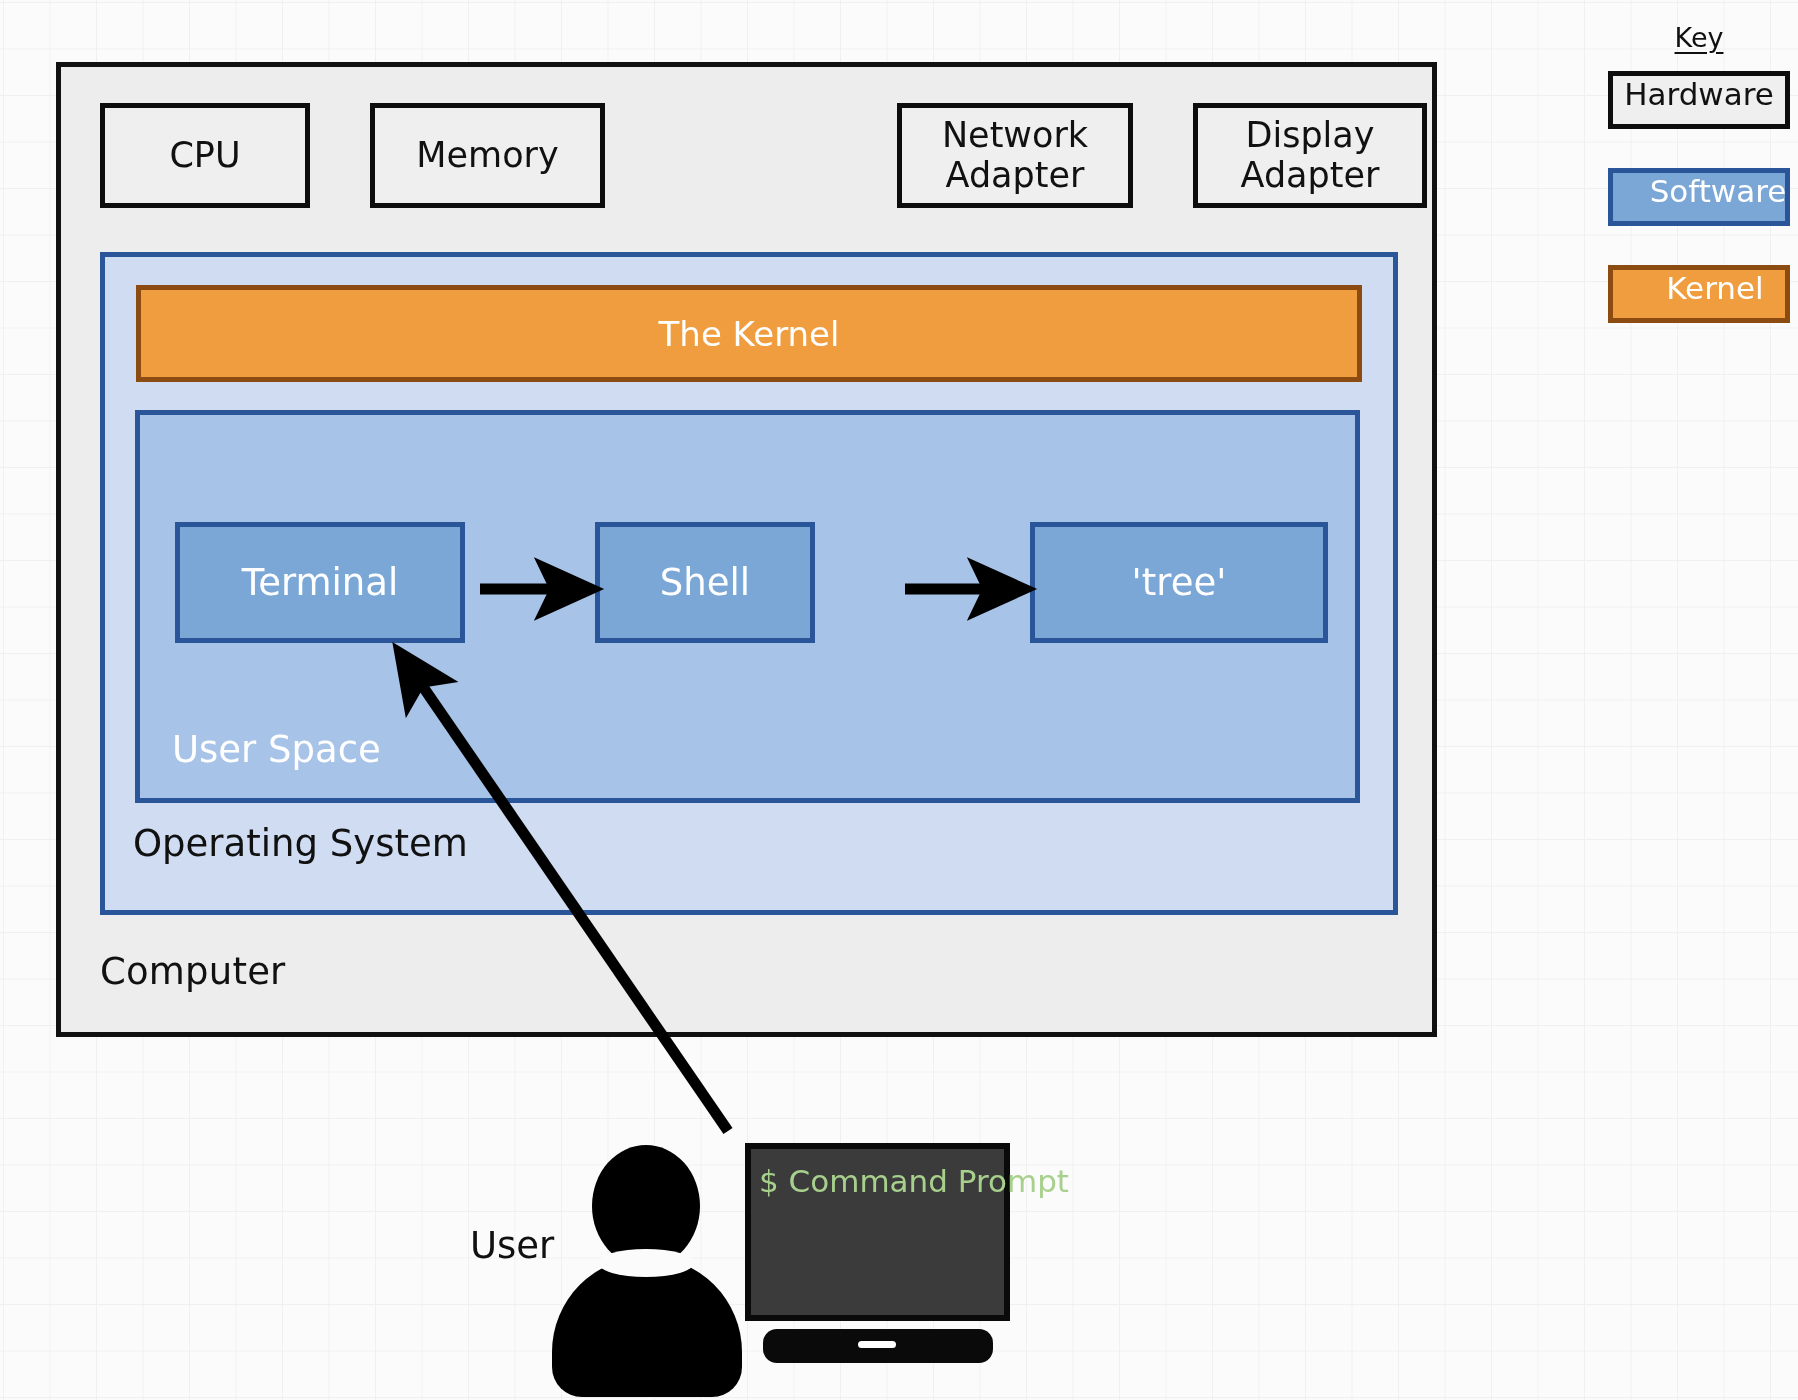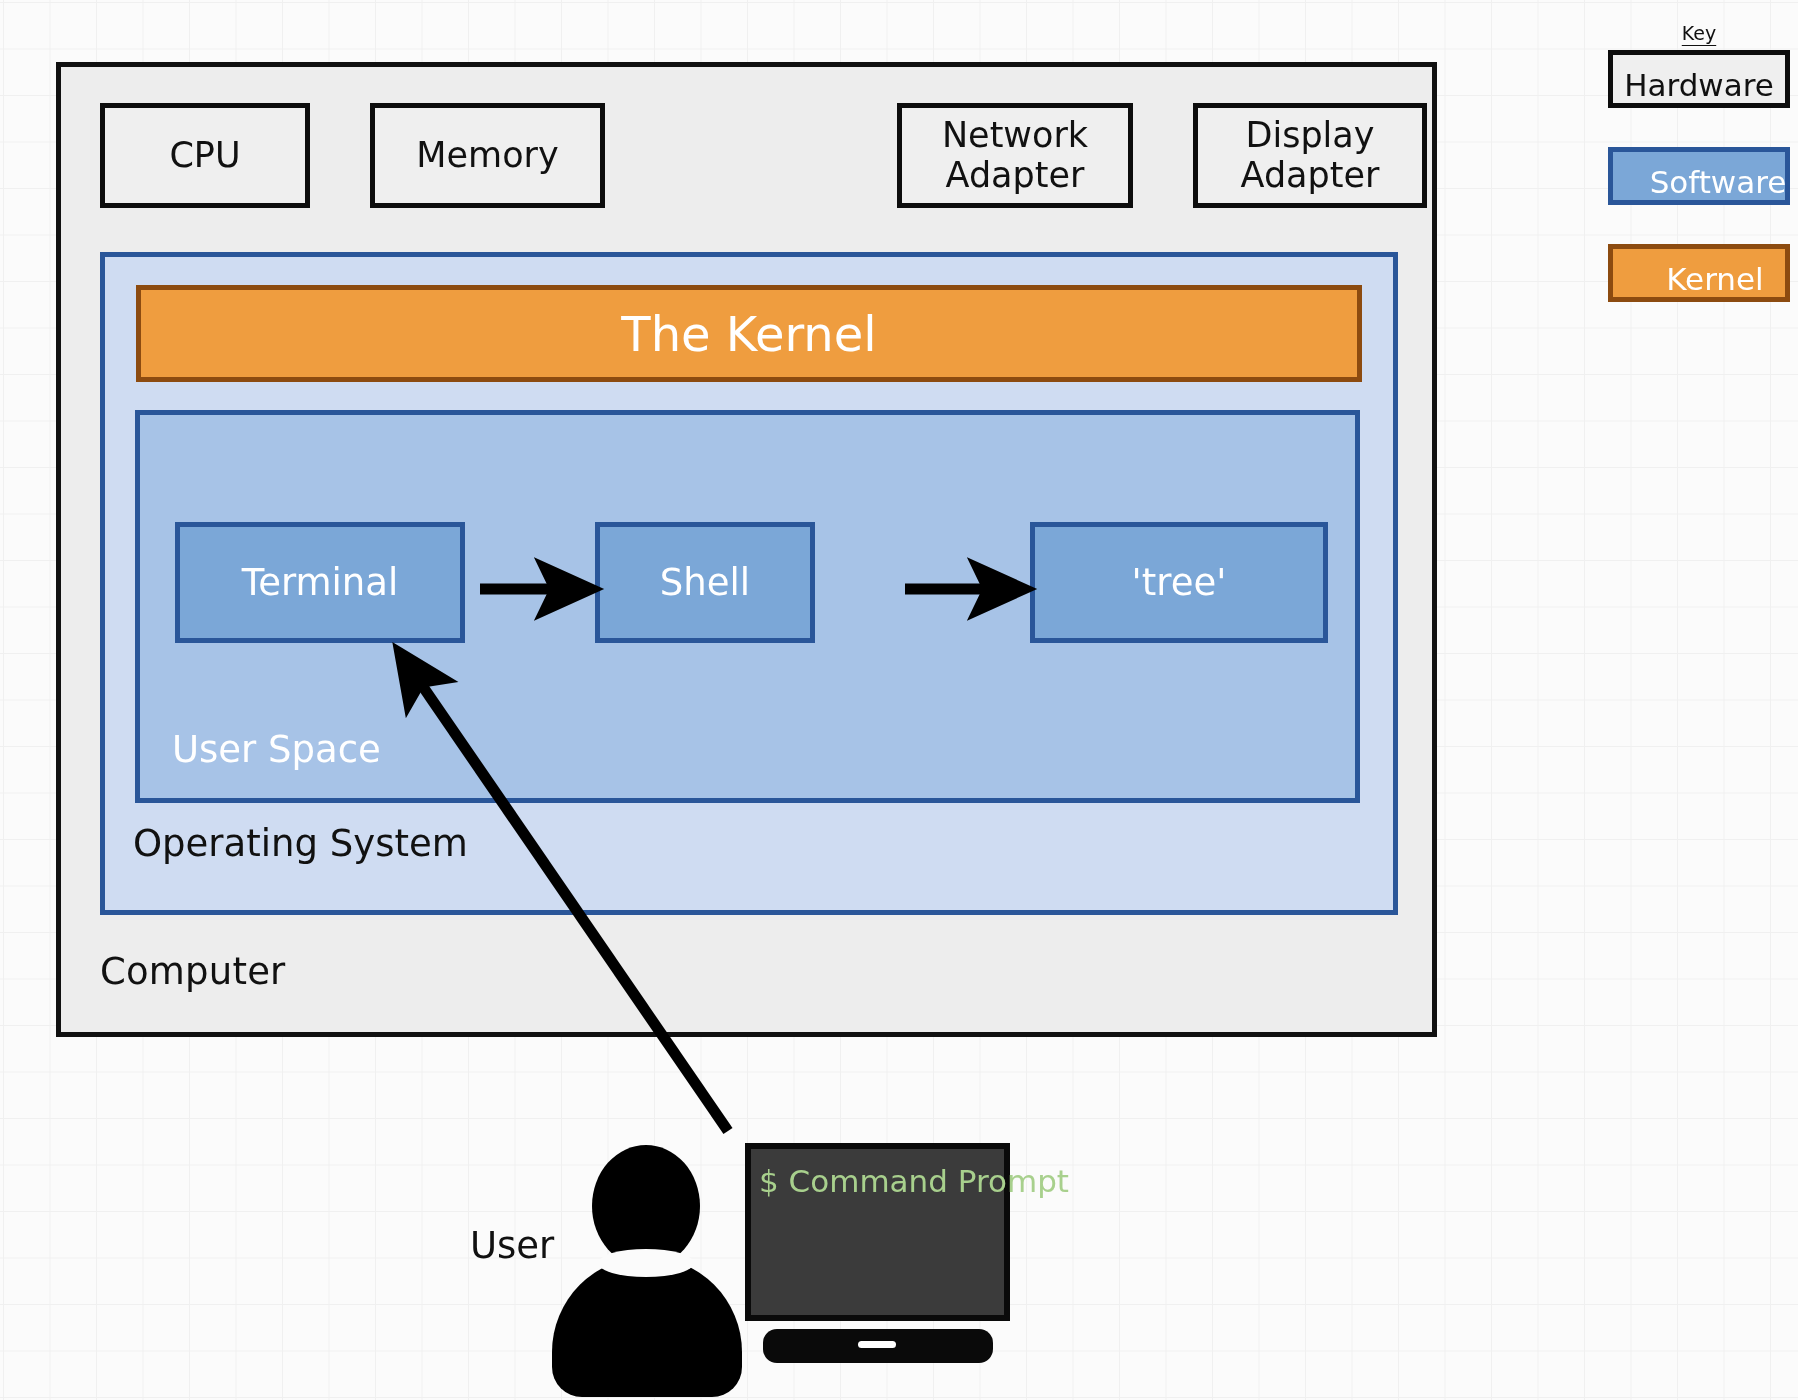--- a/index.html
+++ b/index.html
@@ -55,21 +55,21 @@
     position: absolute; left: 133px; top: 822px;
     font-size: 37px; color: #111;
   }
 
   
   #kernel-box {
     left: 136px; top: 285px; width: 1226px; height: 97px;
     background: #ef9d3f;
     border: 5px solid #8c4b10;
     display: flex; align-items: center; justify-content: center;
-    font-size: 48px; color: #ffffff;
+    font-size: 34px; color: #ffffff;
   }
 
   
   #userspace-box {
     left: 135px; top: 410px; width: 1225px; height: 393px;
     background: #a7c3e7;
     border: 5px solid #2a5699;
   }
   #userspace-label {
     position: absolute; left: 172px; top: 728px;
@@ -85,27 +85,27 @@
     display: flex; align-items: center; justify-content: center;
     font-size: 37px; color: #ffffff;
   }
 
   
   .arrow-svg { position: absolute; overflow: visible; }
 
   
   #key-panel { position: absolute; left: 1608px; top: 22px; width: 182px; }
   #key-title {
-    text-align: center; font-size: 19px; color: #111;
+    text-align: center; font-size: 27px; color: #111;
     text-decoration: underline; text-underline-offset: 5px;
-    margin-bottom: 6px;
+    margin-bottom: 18px;
   }
   .key-item {
     height: 58px; margin-bottom: 39px;
-    display: flex; align-items: flex-end; justify-content: center;
+    display: flex; align-items: flex-start; justify-content: center;
     font-size: 31px;
   }
   .key-hardware { background: #efefef; border: 5px solid #0d0d0d; color: #111; }
   .key-software { background: #7ba7d7; border: 5px solid #2a5699; color: #ffffff; padding-left: 38px; }
   .key-kernel   { background: #ef9d3f; border: 5px solid #8c4b10; color: #ffffff; padding-left: 32px; }
 
   
   #user-group { position: absolute; left: 540px; top: 1145px; width: 220px; height: 245px; }
   #user-head {
     position: absolute; left: 52px; top: 0px;

